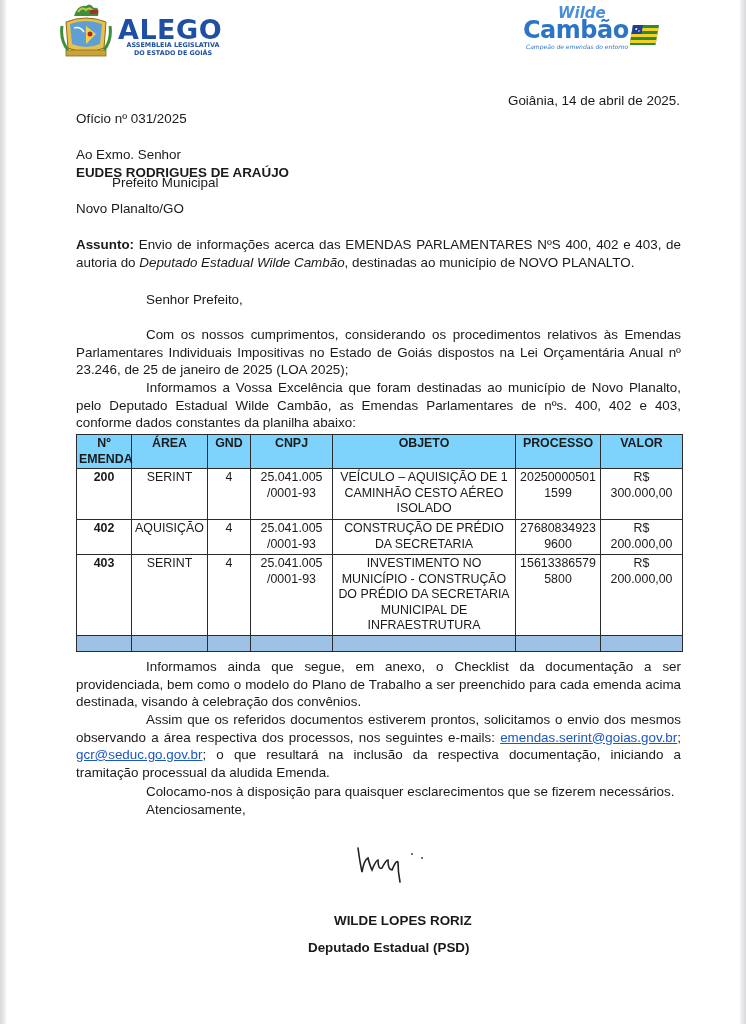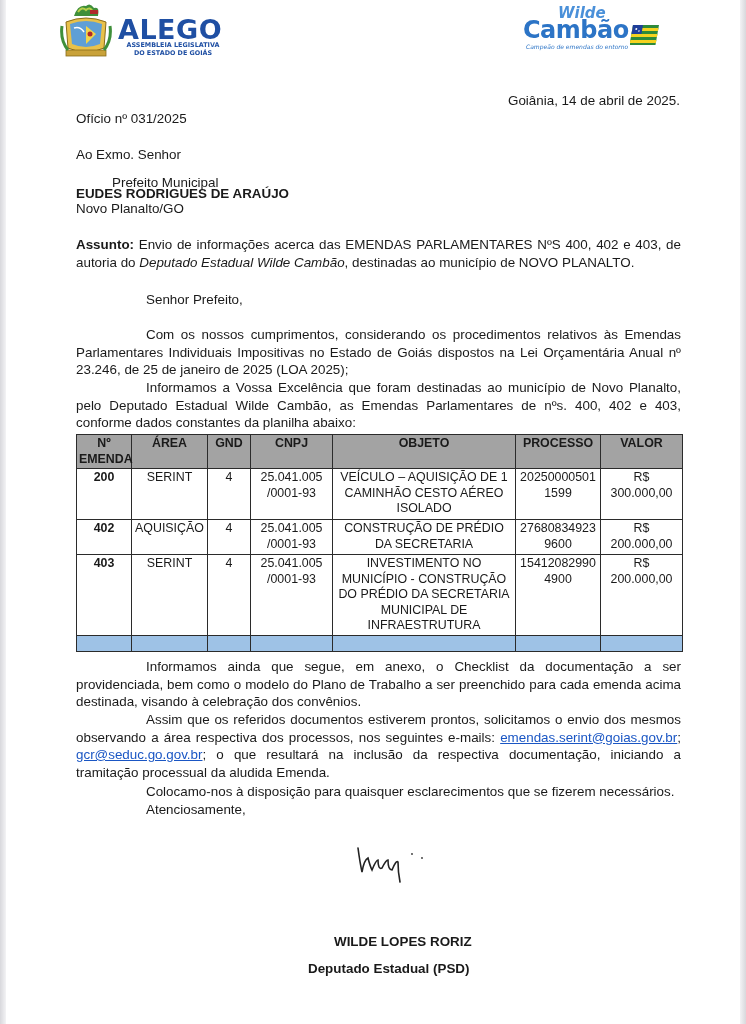--- a/index.html
+++ b/index.html
@@ -49,35 +49,35 @@
   }
   .wilde-flag { position: absolute; left: 110px; top: 19px; width: 30px; height: 20px; }
 
   
   .t { position: absolute; font-size: 13.4px; line-height: 17.5px; white-space: nowrap; }
   .just {
     position: absolute; left: 76px; width: 605px;
     font-size: 13.4px; line-height: 17.5px; text-align: justify;
   }
   .just .indent { display: inline-block; width: 70px; }
-  .b { font-weight: bold; margin-top: 21px; }
+  .b { font-weight: bold; }
   .i { font-style: italic; }
   a.mail { color: #1a56c4; text-decoration: underline; }
 
   
   table.emendas {
     position: absolute; left: 76px; top: 434px; width: 606px;
     border-collapse: collapse; table-layout: fixed;
     font-size: 12.4px; line-height: 15.5px;
   }
   table.emendas th, table.emendas td {
     border: 1px solid #2b2b2b; text-align: center; vertical-align: top;
     padding: 1px 2px;
   }
-  table.emendas th { background: #a3a3a3; font-weight: bold; height: 30px; }
+  table.emendas th { background: #7dd3fc; font-weight: bold; height: 30px; }
   table.emendas td.num { font-weight: bold; }
   table.emendas tr.r1 td { height: 48px; }
   table.emendas tr.r2 td { height: 32px; }
   table.emendas tr.r3 td { height: 78px; }
   table.emendas tr.blank td { background: #9ec2e6; height: 15px; padding: 0; }
 
   .signature { position: absolute; left: 350px; top: 838px; width: 100px; height: 50px; }
 </style>
 </head>
 <body>
@@ -178,21 +178,21 @@
       <td>CONSTRUÇÃO DE PRÉDIO DA SECRETARIA</td>
       <td class="wrapnum" style="word-break: break-all;">276808349239600</td>
       <td>R$ 200.000,00</td>
     </tr>
     <tr class="r3">
       <td class="num">403</td>
       <td>SERINT</td>
       <td>4</td>
       <td>25.041.005 /0001-93</td>
       <td>INVESTIMENTO NO MUNICÍPIO - CONSTRUÇÃO DO PRÉDIO DA SECRETARIA MUNICIPAL DE INFRAESTRUTURA</td>
-      <td class="wrapnum" style="word-break: break-all;">154120829904900</td>
+      <td class="wrapnum" style="word-break: break-all;">156133865795800</td>
       <td>R$ 200.000,00</td>
     </tr>
     <tr class="blank">
       <td></td>
         <td></td>
         <td></td>
         <td></td>
         <td></td>
         <td></td>
         <td></td>

